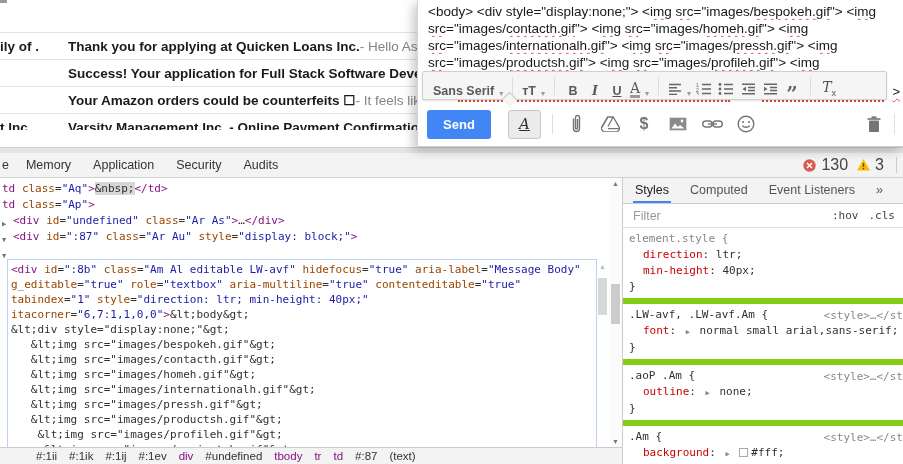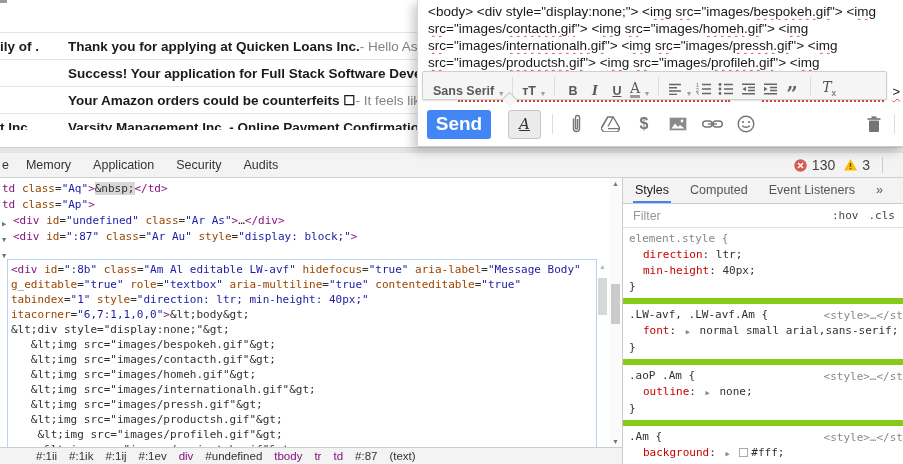--- a/index.html
+++ b/index.html
@@ -46,39 +46,39 @@
   .tb-btn[data-name="italic-button"]{font-style:italic;font-family:"DejaVu Serif",serif;}
   .tb-btn[data-name="underline-button"]{text-decoration:underline;}
   .tb-btn[data-name="text-color-button"] .tb-label{font-family:"DejaVu Serif",serif;font-weight:normal;
           border-bottom:3px solid #9a9a9a;line-height:13px;font-size:14px;}
   .tb-btn[data-name="quote-button"]{font-family:"DejaVu Serif",serif;font-size:20px;font-weight:bold;
           color:#666;line-height:8px;padding-top:8px;}
 
   .send-row{position:absolute;left:0;right:0;bottom:0;height:44px;background:#fff;
             display:flex;align-items:center;padding-left:9px;z-index:3;}
   .send-btn{width:64px;height:29px;background:#4285f4;border-radius:3px;color:#fff;font-weight:bold;
-            font-size:19px;display:flex;align-items:center;justify-content:center;cursor:pointer;}
+            font-size:13px;display:flex;align-items:center;justify-content:center;cursor:pointer;}
   .fmt-toggle{margin-left:17px;width:33px;height:29px;background:#ebebeb;border:1px solid #c6c6c6;
               border-radius:3px;display:flex;align-items:center;justify-content:center;
               font-family:"DejaVu Serif",serif;font-style:italic;font-size:15px;color:#333;
               text-decoration:underline;cursor:pointer;}
   .sr-sep{width:1px;height:20px;background:#ddd;margin:0 11px;flex:none;}
   .sr-icon{width:24px;height:24px;display:flex;align-items:center;justify-content:center;
            margin-right:10px;cursor:pointer;color:#777;font-size:16px;font-weight:bold;}
   .sr-trash{margin-left:auto;margin-right:2px;}
   .sr-endsep{width:1px;height:20px;background:#ddd;margin:0 8px 0 6px;}
 
   
   .devtools{position:absolute;left:0;top:153px;width:903px;height:311px;background:#fff;}
   .dt-tabbar{position:absolute;left:0;top:0;width:100%;height:25px;background:#f3f3f3;
              border-bottom:1px solid #d0d0d0;display:flex;align-items:center;
              font-size:12.5px;color:#333;}
   .dt-tab{padding:0 11px;cursor:pointer;white-space:nowrap;}
   .dt-tab:first-child{padding:0 6px 0 2px;}
-  .dt-badges{margin-left:auto;display:flex;align-items:center;gap:5px;padding-right:20px;font-size:14px;color:#444;}
+  .dt-badges{margin-left:auto;display:flex;align-items:center;gap:5px;padding-right:6px;font-size:16px;color:#444;}
   .dt-badge-sep{width:1px;height:16px;background:#ccc;margin-left:7px;}
 
   .els{position:absolute;left:0;top:25px;width:622px;height:269px;overflow:hidden;background:#fff;
        font-family:"DejaVu Sans Mono",monospace;font-size:11px;line-height:16px;color:#303030;
        padding:3px 0 0 2px;}
   .els-line{white-space:pre;position:relative;overflow:hidden;cursor:default;}
   .els-line.has-arrow{padding-left:11px;}
   .arrow{position:absolute;left:0;top:3px;font-size:7px;color:#727272;}
   .disclosure{height:14px;position:relative;}
   .sel-block{margin-left:5px;width:590px;border:1px solid #bcd2f3;padding:2px 3px;line-height:15px;}

